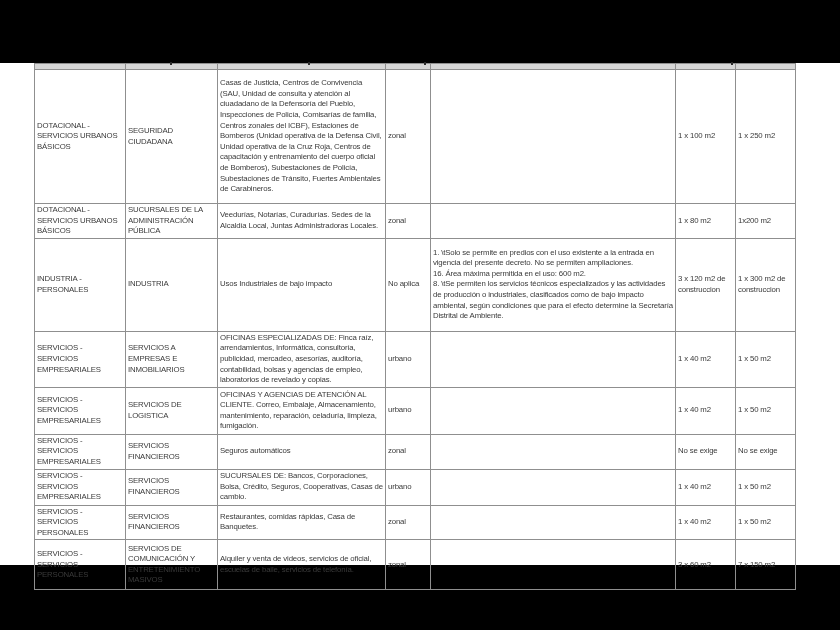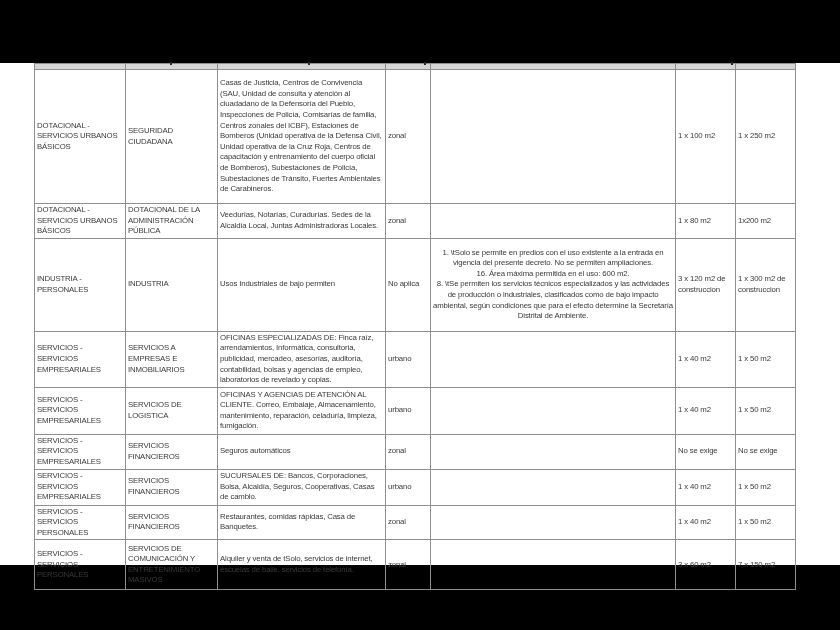--- a/index.html
+++ b/index.html
@@ -25,21 +25,21 @@
   table.land th, table.land td{
     border:1px solid var(--table_border);
     padding:1px 2px; vertical-align:middle;
     font-size:7.8px; line-height:10.6px; letter-spacing:-0.15px;
     color:var(--text); overflow:hidden; word-wrap:break-word;
   }
   table.land thead th{
     height:5px; padding:0; background:var(--header_fill);
     border-bottom:1px solid var(--table_border);
   }
-  td.notes{white-space:pre-wrap; line-height:10.2px;text-align:center;}
+  td.notes{white-space:pre-wrap; line-height:10.2px;}
   tr.r1{height:134px;} tr.r2{height:33px;} tr.r3{height:93px;}
   tr.r4{height:55px;}  tr.r5{height:47px;} tr.r6{height:22px;}
   tr.r7{height:36px;}  tr.r8{height:22px;} tr.r9{height:50px;}
   .speck{position:absolute; width:2px; height:3px; background:#2a2a2a; top:62px;}
 </style>
 </head>
 <body>
 
 <div class="stage">
   <div class="bar top"></div>
@@ -71,31 +71,31 @@
         <td>DOTACIONAL - SERVICIOS URBANOS BÁSICOS</td>
         <td>SEGURIDAD CIUDADANA</td>
         <td>Casas de Justicia, Centros de Convivencia (SAU, Unidad de consulta y atención al ciuadadano de la Defensoría del Pueblo, Inspecciones de Policía, Comisarías de familia, Centros zonales del ICBF), Estaciones de Bomberos (Unidad operativa de la Defensa Civil, Unidad operativa de la Cruz Roja, Centros de capacitación y entrenamiento del cuerpo oficial de Bomberos), Subestaciones de Policía, Subestaciones de Tránsito, Fuertes Ambientales de Carabineros.</td>
         <td>zonal</td>
         <td class="notes"></td>
         <td>1 x 100 m2</td>
         <td>1 x 250 m2</td>
       </tr>
       <tr class="r2">
         <td>DOTACIONAL - SERVICIOS URBANOS BÁSICOS</td>
-        <td>DOTACIONAL DE LA ADMINISTRACIÓN PÚBLICA</td>
+        <td>SUCURSALES DE LA ADMINISTRACIÓN PÚBLICA</td>
         <td>Veedurías, Notarías, Curadurías. Sedes de la Alcaldía Local, Juntas Administradoras Locales.</td>
         <td>zonal</td>
         <td class="notes"></td>
         <td>1 x 80 m2</td>
         <td>1x200 m2</td>
       </tr>
       <tr class="r3">
         <td>INDUSTRIA - PERSONALES</td>
         <td>INDUSTRIA</td>
-        <td>Usos Industriales de bajo permiten</td>
+        <td>Usos Industriales de bajo impacto</td>
         <td>No aplica</td>
         <td class="notes">1. \tSolo se permite en predios con el uso existente a la entrada en vigencia del presente decreto. No se permiten ampliaciones.
 16. Área máxima permitida en el uso: 600 m2.
 8. \tSe permiten los servicios técnicos especializados y las actividades de producción o industriales, clasificados como de bajo impacto ambiental, según condiciones que para el efecto determine la Secretaría Distrital de Ambiente.</td>
         <td>3 x 120 m2 de construccion</td>
         <td>1 x 300 m2 de construccion</td>
       </tr>
       <tr class="r4">
         <td>SERVICIOS - SERVICIOS EMPRESARIALES</td>
         <td>SERVICIOS A EMPRESAS E INMOBILIARIOS</td>
@@ -119,39 +119,39 @@
         <td>SERVICIOS FINANCIEROS</td>
         <td>Seguros automáticos</td>
         <td>zonal</td>
         <td class="notes"></td>
         <td>No se exige</td>
         <td>No se exige</td>
       </tr>
       <tr class="r7">
         <td>SERVICIOS - SERVICIOS EMPRESARIALES</td>
         <td>SERVICIOS FINANCIEROS</td>
-        <td>SUCURSALES DE: Bancos, Corporaciones, Bolsa, Alcaldía, Seguros, Cooperativas, Casas de cambio.</td>
+        <td>SUCURSALES DE: Bancos, Corporaciones, Bolsa, Crédito, Seguros, Cooperativas, Casas de cambio.</td>
         <td>urbano</td>
         <td class="notes"></td>
         <td>1 x 40 m2</td>
         <td>1 x 50 m2</td>
       </tr>
       <tr class="r8">
         <td>SERVICIOS - SERVICIOS PERSONALES</td>
         <td>SERVICIOS FINANCIEROS</td>
         <td>Restaurantes, comidas rápidas, Casa de Banquetes.</td>
         <td>zonal</td>
         <td class="notes"></td>
         <td>1 x 40 m2</td>
         <td>1 x 50 m2</td>
       </tr>
       <tr class="r9">
         <td>SERVICIOS - SERVICIOS PERSONALES</td>
         <td>SERVICIOS DE COMUNICACIÓN Y ENTRETENIMIENTO MASIVOS</td>
-        <td>Alquiler y venta de tSolo, servicios de internet, escuelas de baile, servicios de telefonía.</td>
+        <td>Alquiler y venta de videos, servicios de oficial, escuelas de baile, servicios de telefonía.</td>
         <td>zonal</td>
         <td class="notes"></td>
         <td>3 x 60 m2</td>
         <td>7 x 150 m2</td>
       </tr>
     </tbody>
   </table>
 
   <div class="speck" style="left:170px;"></div>
   <div class="speck" style="left:308px;"></div>

